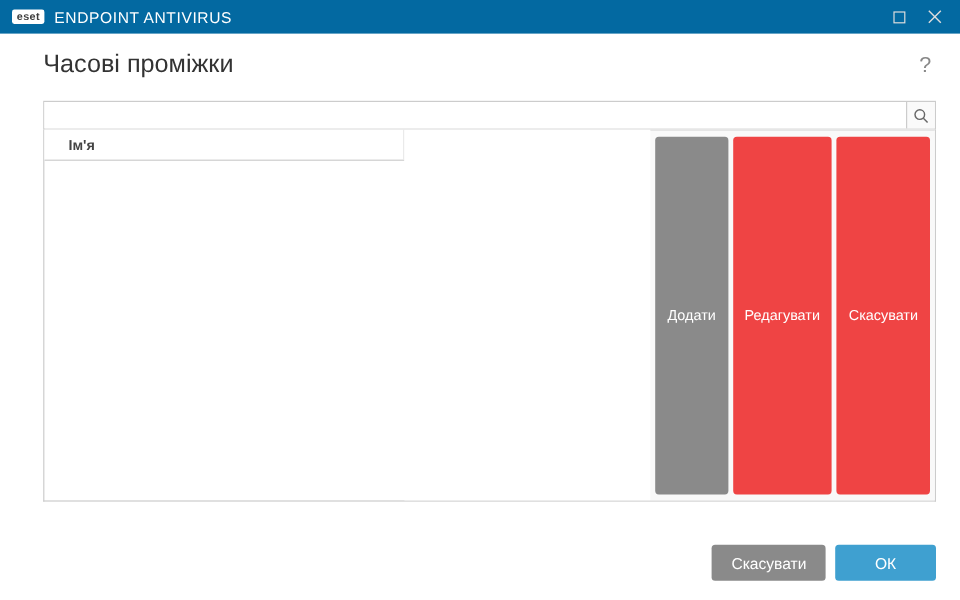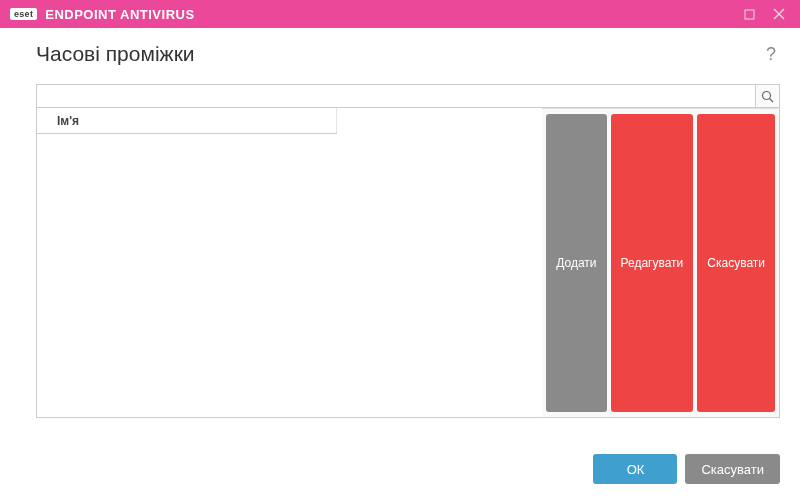--- a/index.html
+++ b/index.html
@@ -7,41 +7,41 @@
       font-family: "Segoe UI", Tahoma, sans-serif;
       font-size: 13px;
       background: #fff;
       width: 800px;
       height: 500px;
       overflow: hidden;
       display: flex;
       flex-direction: column;
     }
     .titlebar {
-      background: #ec4899;
+      background: #0369a1;
       color: #fff;
       height: 28px;
       display: flex;
       align-items: center;
       padding: 0 6px 0 10px;
       flex-shrink: 0;
     }
     .titlebar .logo-badge {
       background: #fff;
       color: #3d3d3d;
       font-size: 9px;
       font-weight: 700;
       padding: 1px 4px;
       border-radius: 2px;
       margin-right: 8px;
       letter-spacing: 0.3px;
     }
     .titlebar .app-title {
       font-size: 13px;
-      font-weight: 700;
+      font-weight: 400;
       letter-spacing: 0.5px;
     }
     .titlebar .spacer { flex: 1; }
     .titlebar .win-ctrl {
       width: 30px;
       height: 28px;
       display: flex;
       align-items: center;
       justify-content: center;
       cursor: pointer;
@@ -214,15 +214,15 @@
     <div class="table-body"></div>
     <div class="action-row">
       <button class="action-btn enabled">Додати</button>
       <button class="action-btn disabled">Редагувати</button>
       <button class="action-btn disabled">Скасувати</button>
     </div>
   </div>
 </div>
 
 <div class="footer">
+  <button class="footer-btn secondary">Скасувати</button>
   <button class="footer-btn primary">ОК</button>
-  <button class="footer-btn secondary">Скасувати</button>
 </div>
 
 </body></html>

